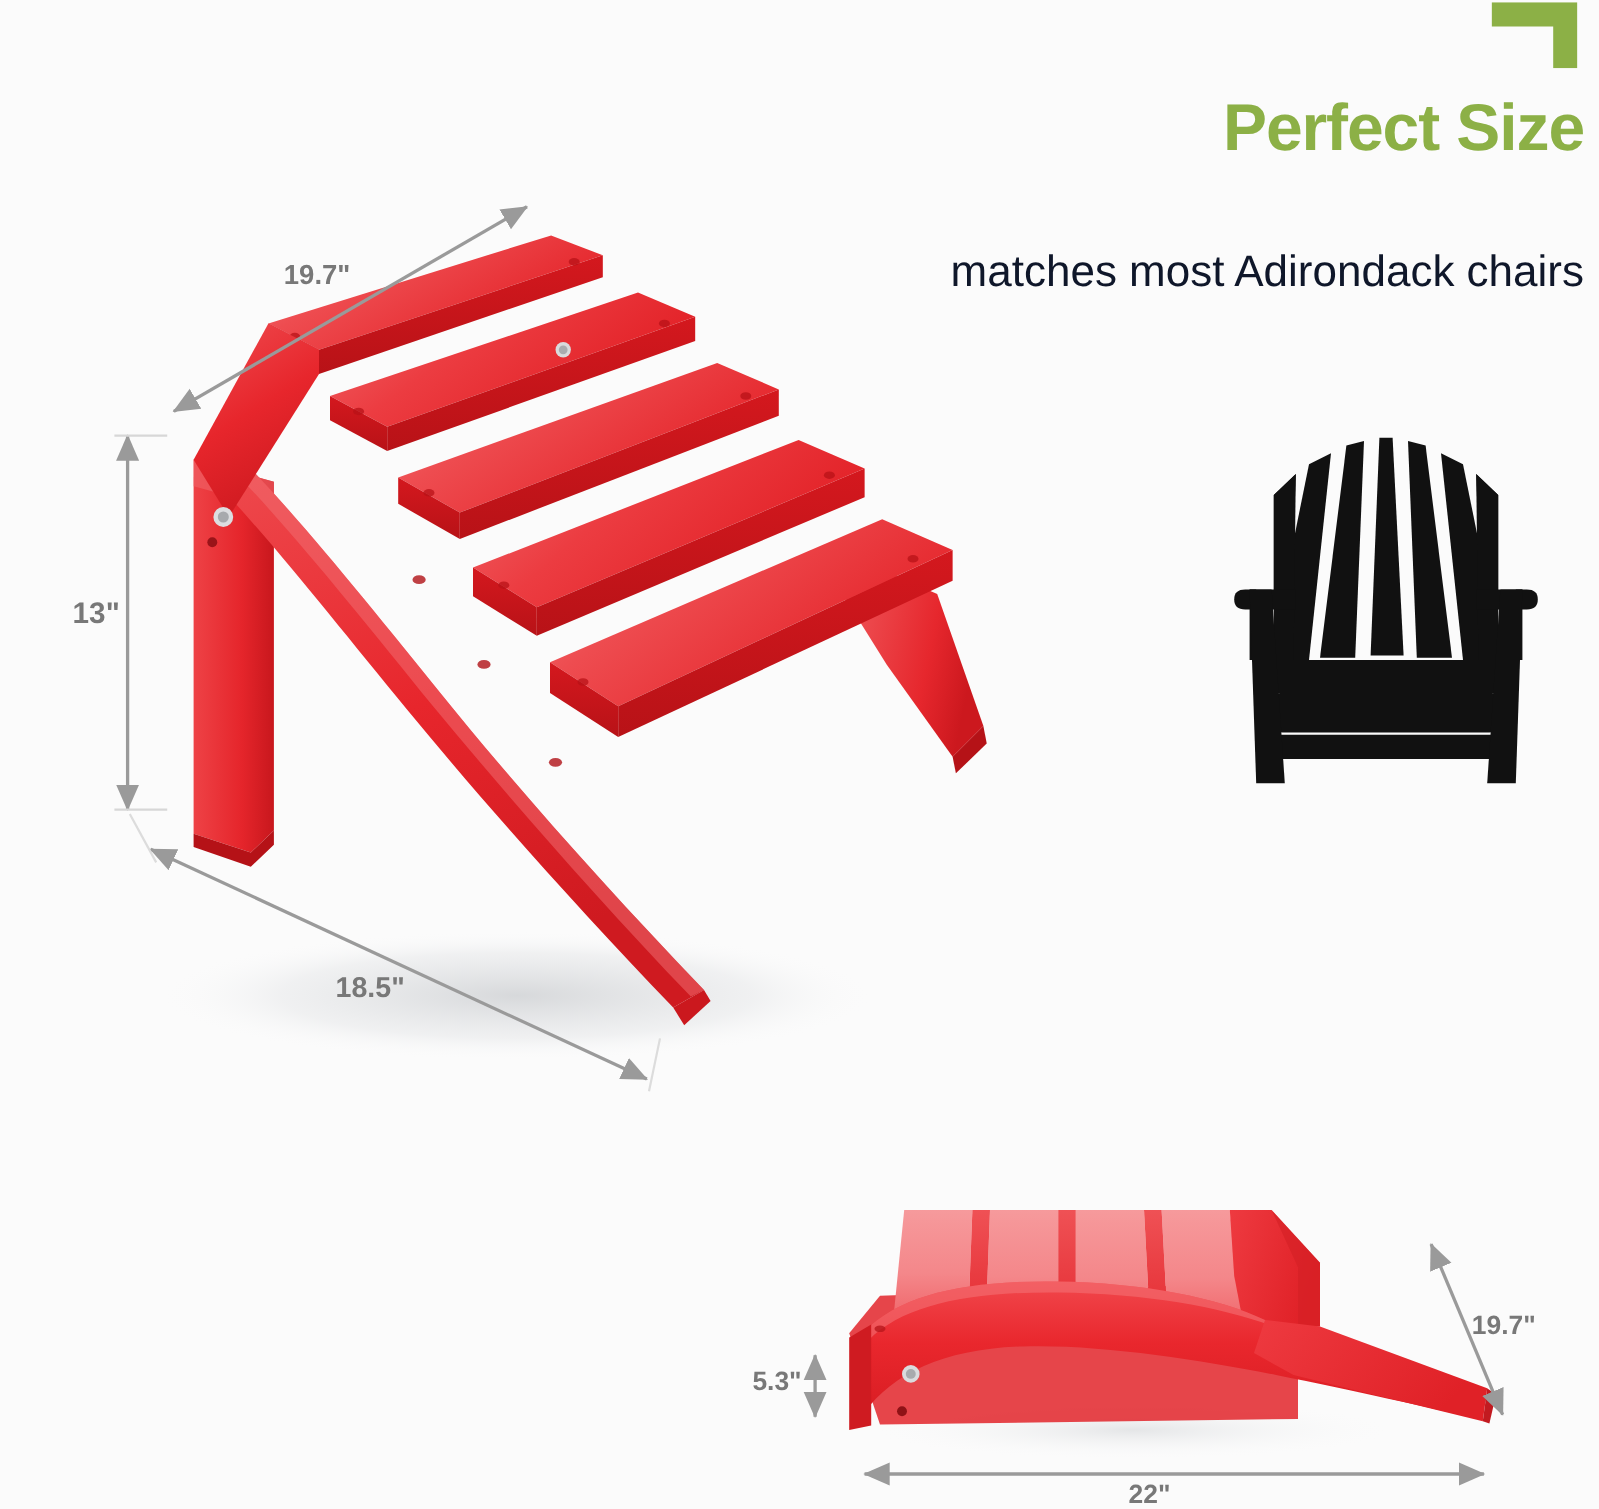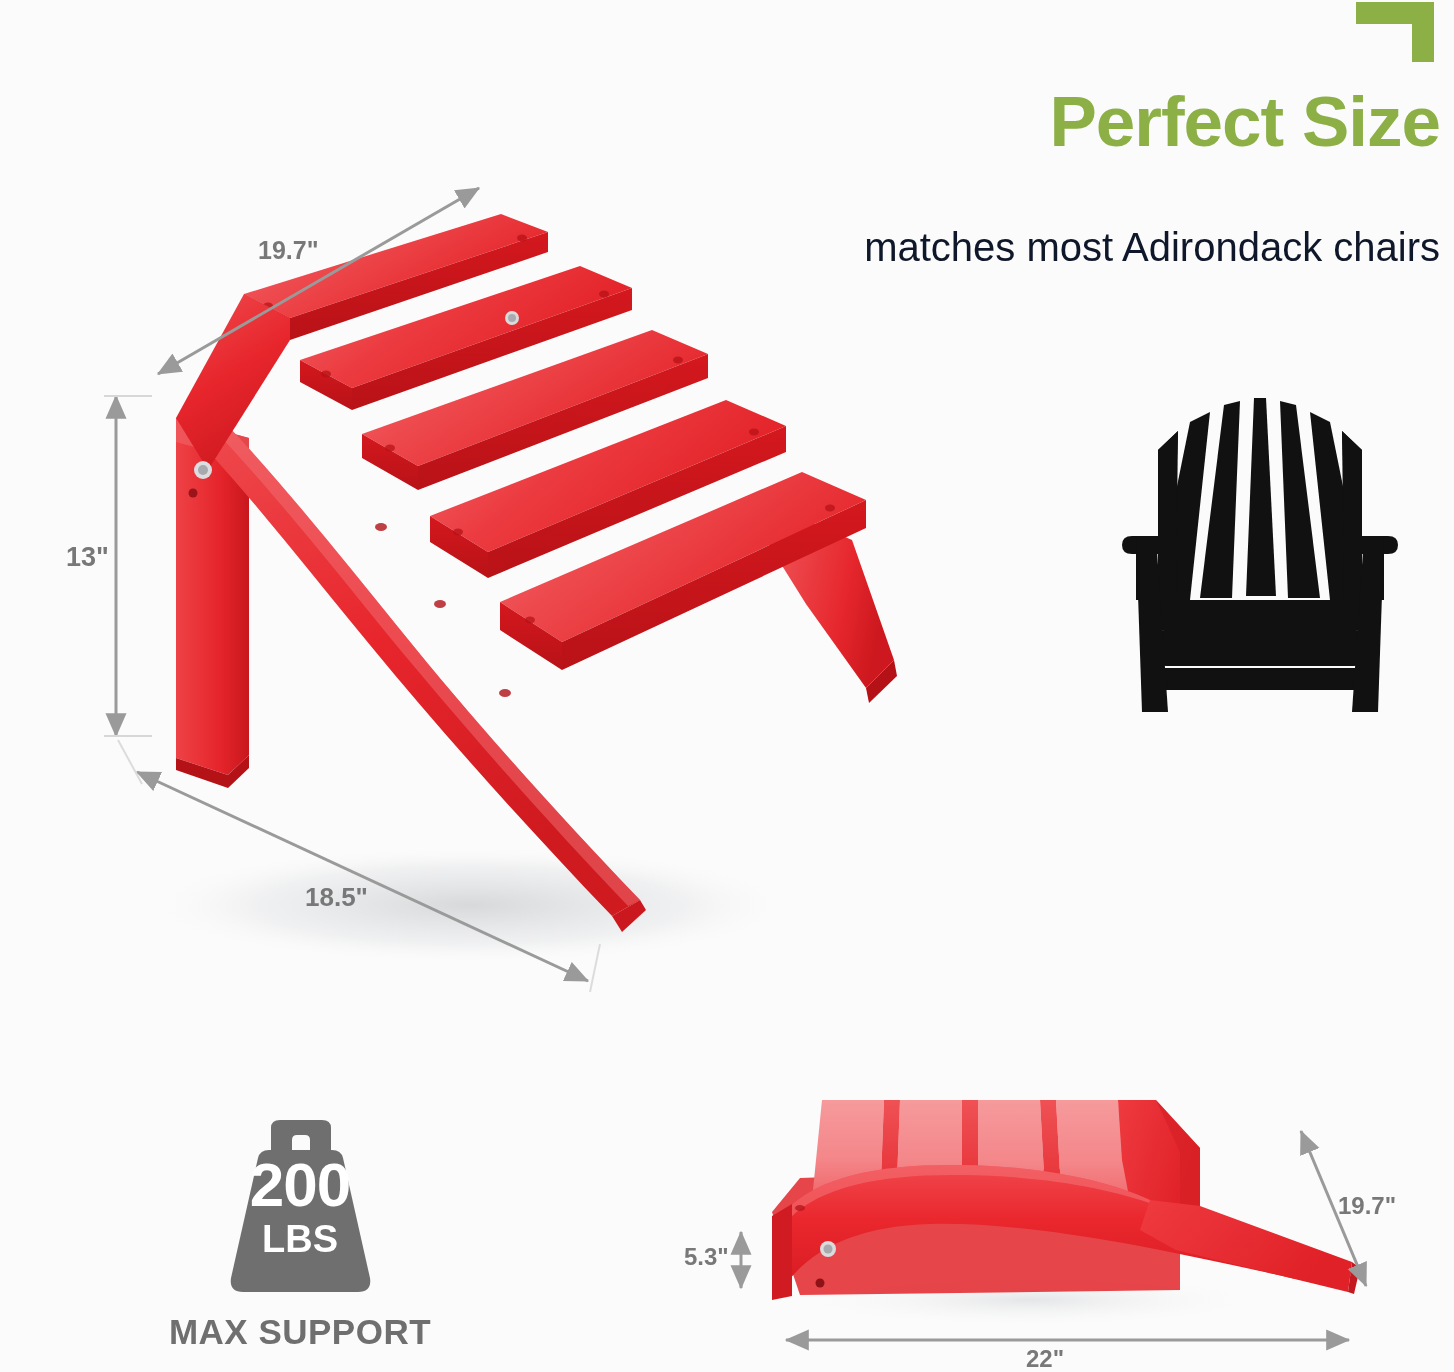--- a/index.html
+++ b/index.html
@@ -26,21 +26,21 @@
     height: 60px;
   }
 
   
   #headline {
     position: absolute;
     right: 14px;
     top: 86px;
     width: 760px;
     text-align: right;
-    font-size: 71px;
+    font-size: 60px;
     line-height: 1.0;
     font-weight: bold;
     letter-spacing: -1px;
     color: #8cb046;
     white-space: nowrap;
   }
   #subhead {
     position: absolute;
     right: 14px;
     top: 225px;
@@ -322,33 +322,20 @@
         <path d="M76,268 Q76,262 84,262 L276,262 Q284,262 284,268 L284,290 Q284,298 274,298 L86,298 Q76,298 76,290 Z"></path>
 
         <path d="M62,300 L298,300 L298,322 L62,322 Z"></path>
 
         <path d="M56,168 L76,168 L88,344 L62,344 Z"></path>
         <path d="M304,168 L284,168 L272,344 L298,344 Z"></path>
       </g>
     </svg>
   </div>
 
-  <div id="weight-badge">
-    <div id="weight-icon-wrap">
-      <svg viewBox="0 0 205 180" width="205" height="180">
-
-        <path d="M73,8 Q73,0 82,0 L124,0 Q133,0 133,8 L133,40 L112,40 L112,20 Q112,15 107,15 L99,15 Q94,15 94,20 L94,40 L73,40 Z" fill="#6f6f6f"></path>
-
-        <path d="M60,38 Q62,30 71,30 L134,30 Q143,30 145,38 L172,158 Q174,172 160,172 L45,172 Q31,172 33,158 Z" fill="#6f6f6f"></path>
-      </svg>
-      <div id="weight-number">200</div>
-      <div id="weight-unit">LBS</div>
-    </div>
-    <div id="weight-caption">MAX SUPPORT</div>
-  </div>
 
   <svg class="layer" viewBox="0 0 1454 1372">
     <defs>
       <linearGradient id="fSlat" x1="0" y1="0" x2="0" y2="1">
         <stop offset="0%" stop-color="#f69a9c"></stop>
         <stop offset="55%" stop-color="#f4878a"></stop>
         <stop offset="100%" stop-color="#ef6165"></stop>
       </linearGradient>
       <linearGradient id="fSlatDark" x1="0" y1="0" x2="0" y2="1">
         <stop offset="0%" stop-color="#ef5155"></stop>

